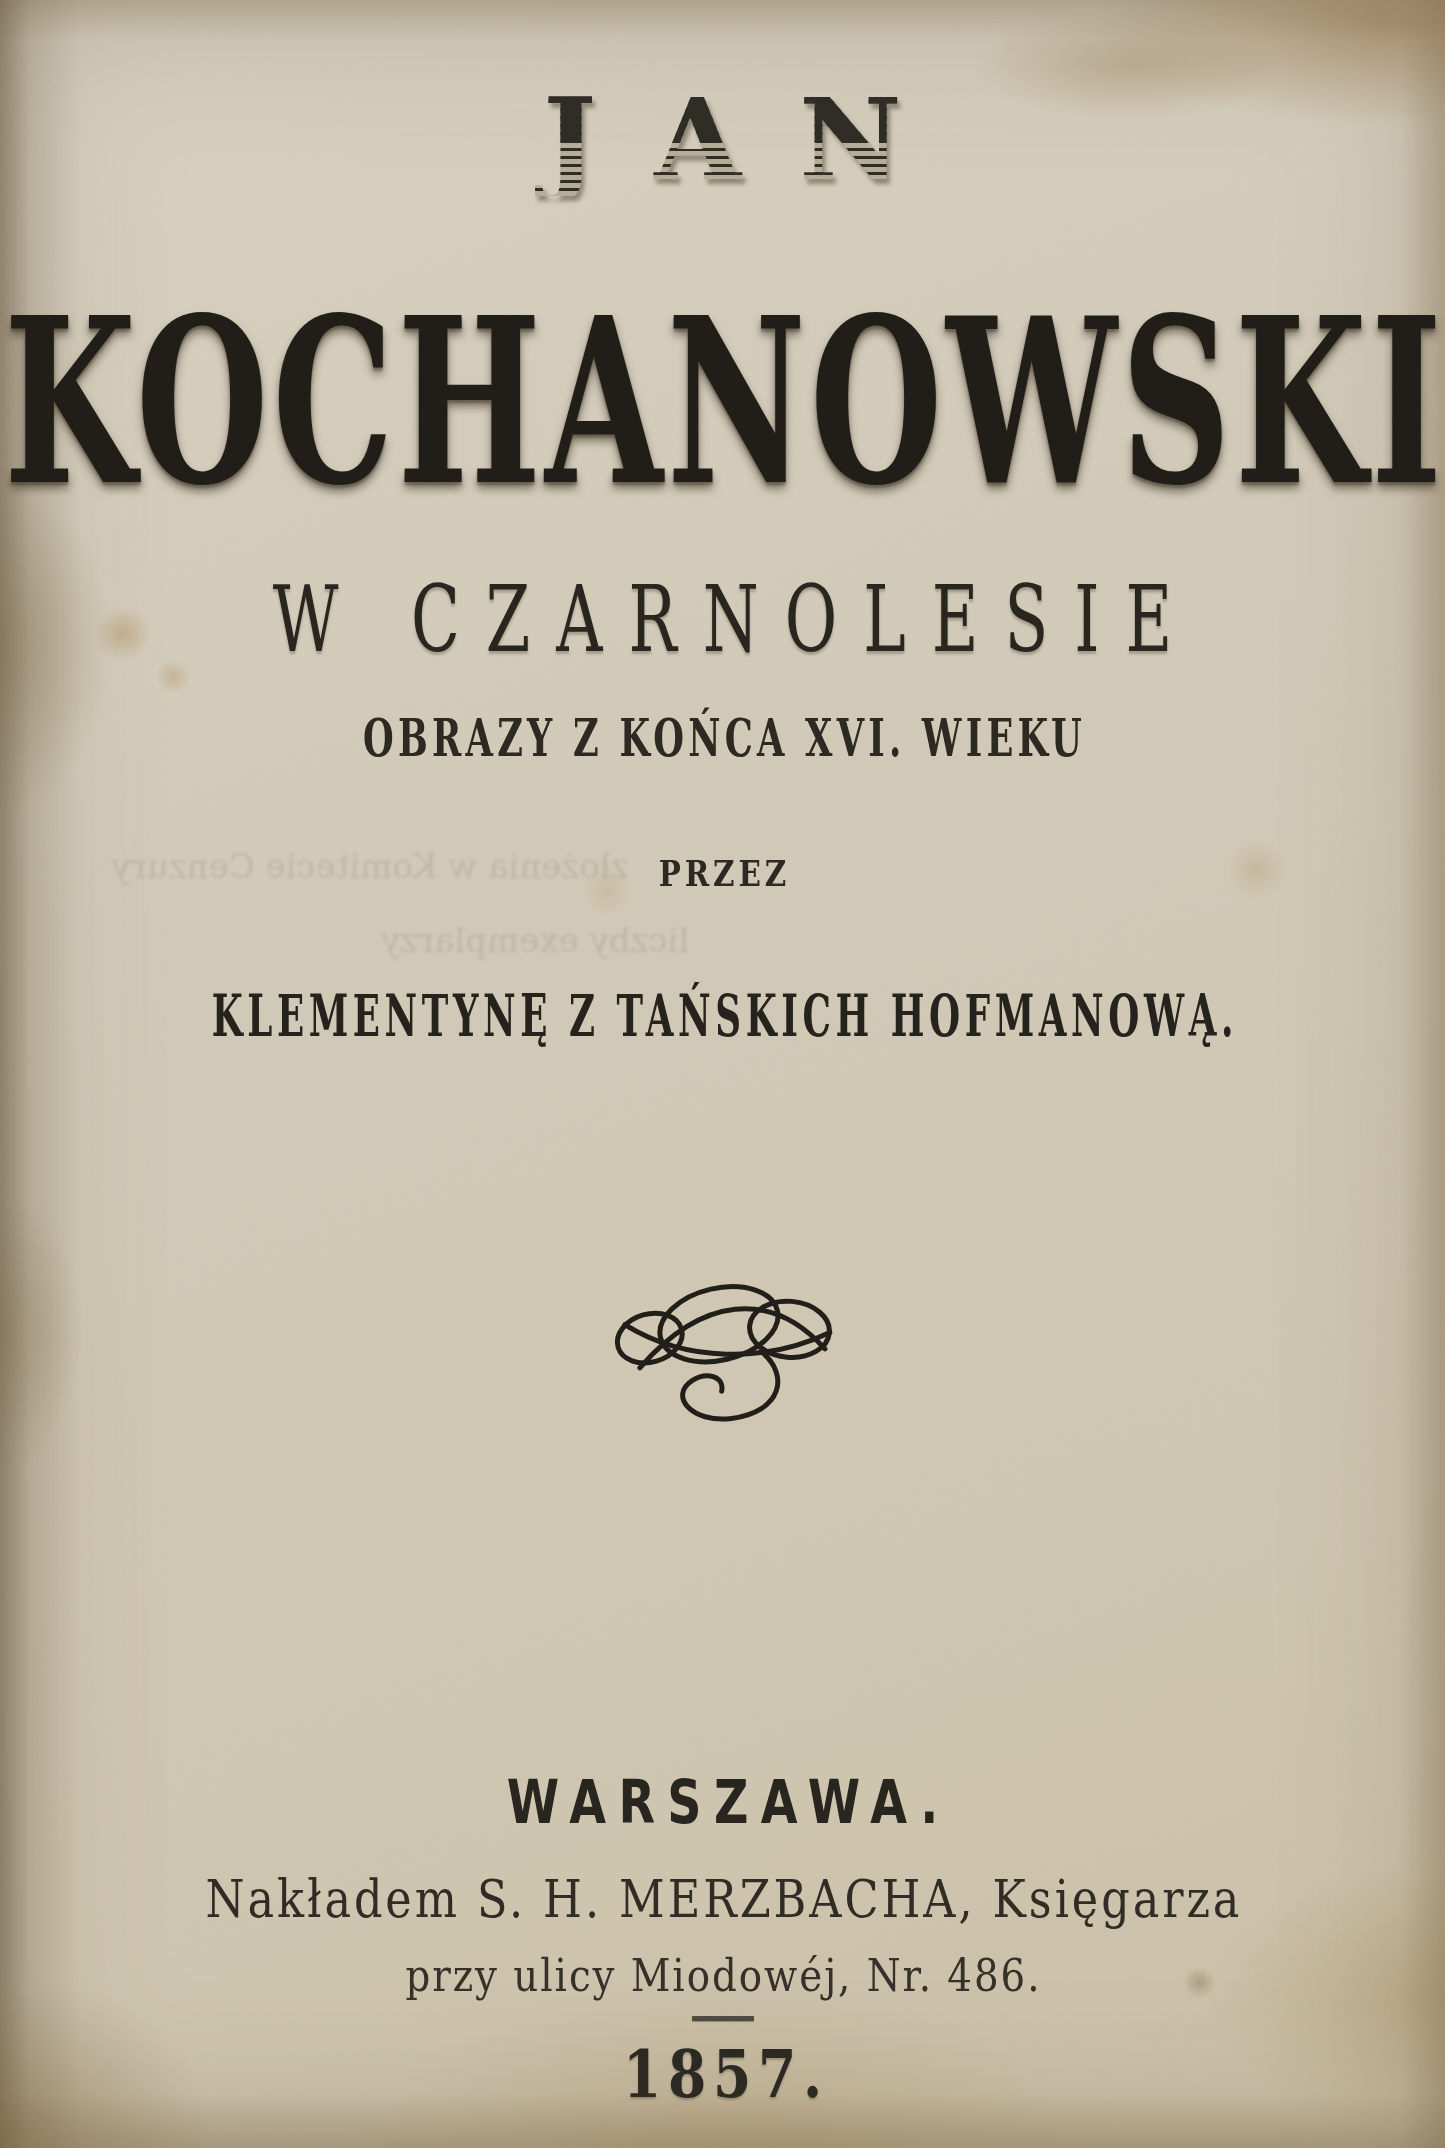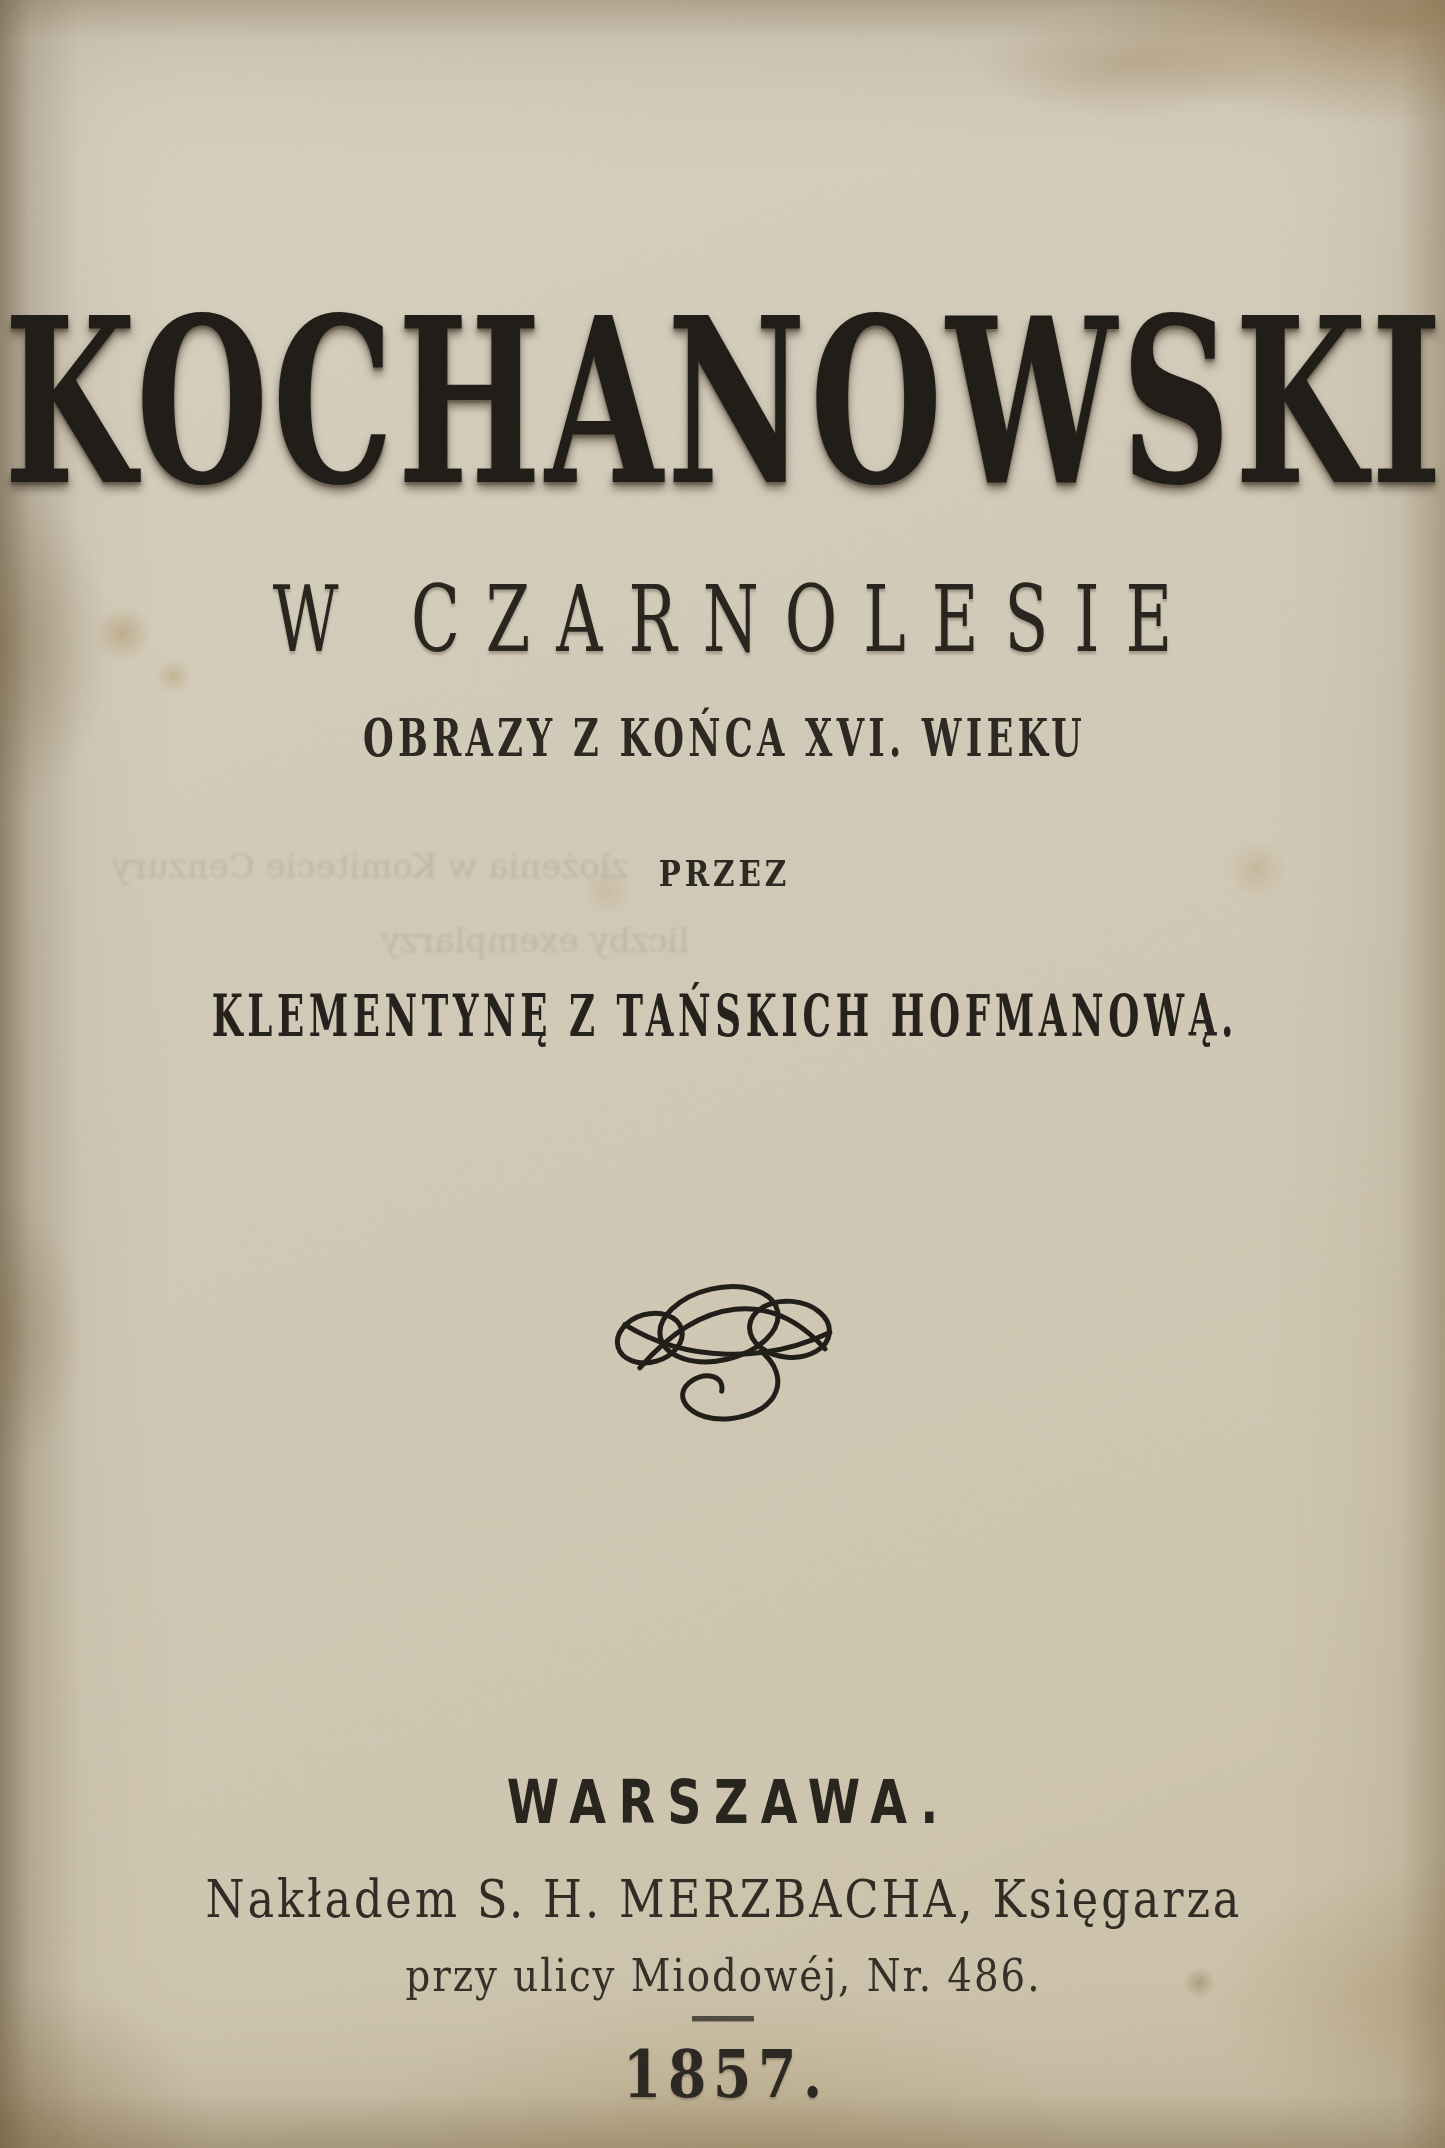--- a/index.html
+++ b/index.html
@@ -127,20 +127,21 @@
     color:#2a2620;
     text-shadow:0 2px 2px rgba(60,50,35,0.30);
   }
   .grain{position:absolute;inset:0;pointer-events:none;opacity:0.45;}
 </style>
 </head>
 <body>
 
 <div class="page">
 
+  <div class="line title-top">JAN</div>
 
   <div class="line title-main">KOCHANOWSKI</div>
 
   <div class="line subtitle">W CZARNOLESIE</div>
 
   <div class="line series">OBRAZY Z KOŃCA XVI. WIEKU</div>
 
   <div class="bleed bleed1">złożenia w Komitecie Cenzury</div>
 
   <div class="line byline">PRZEZ</div>

